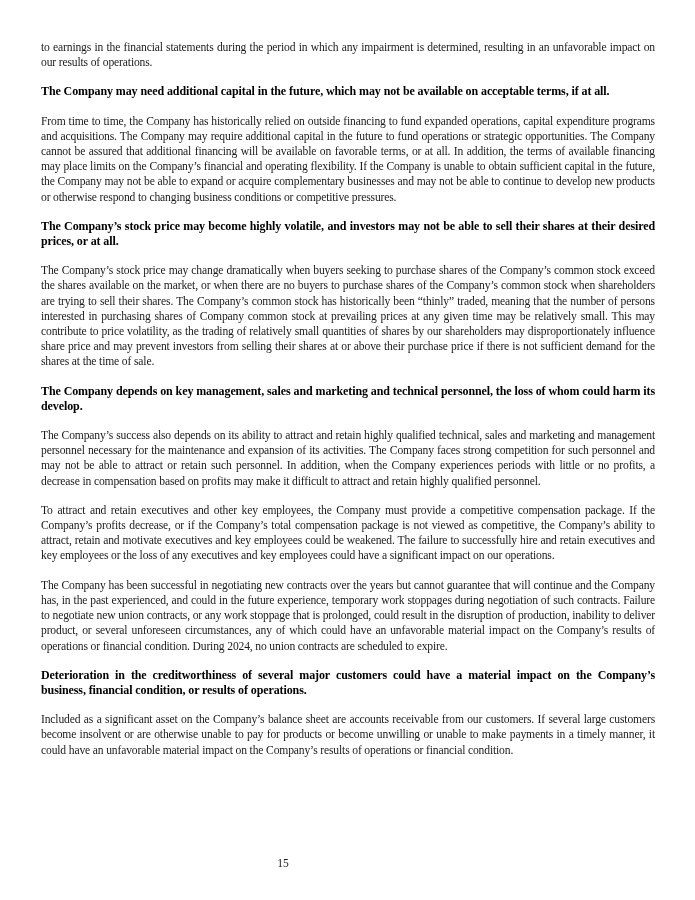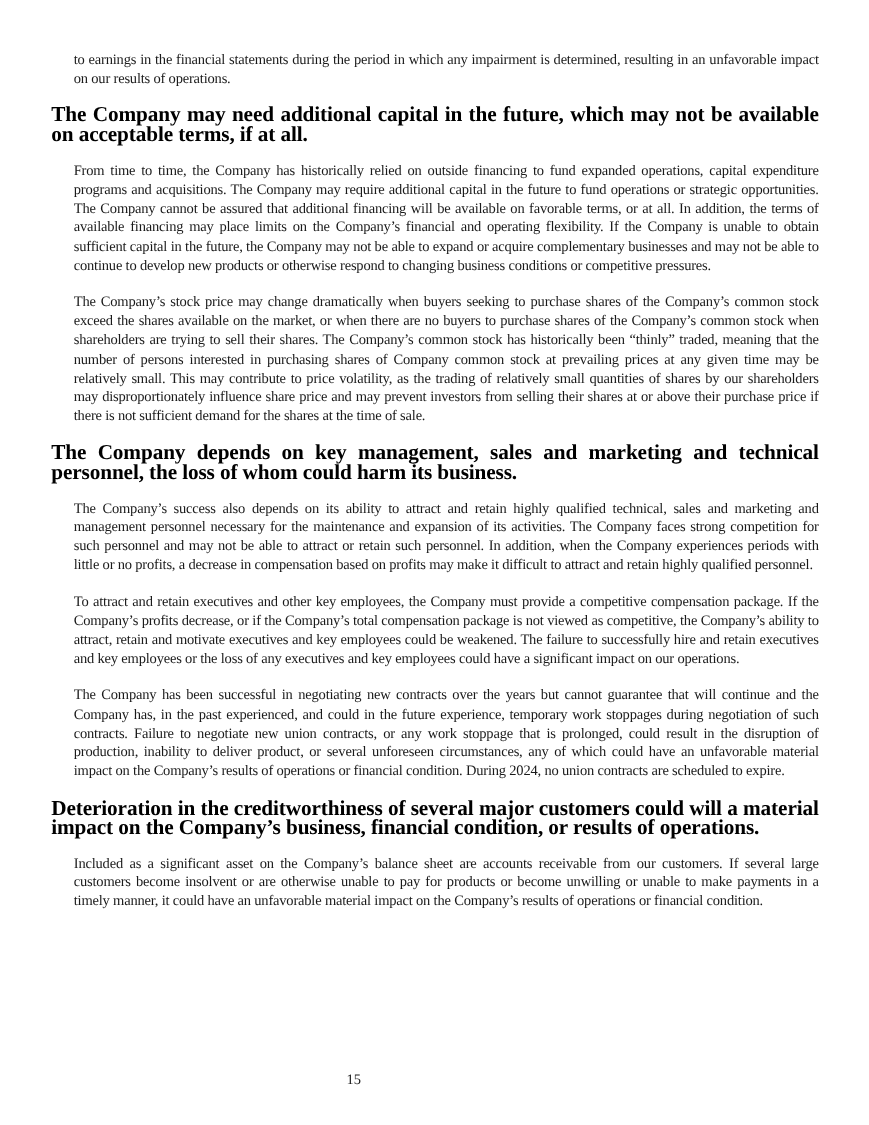--- a/index.html
+++ b/index.html
@@ -18,25 +18,25 @@
   .page {
     position: absolute;
     left: 41px;
     top: 40px;
     width: 614px;
   }
   .para {
     font-size: 11.6px;
     line-height: 15.2px;
     text-align: justify;
-    margin: 0 0 14px 18px;
+    margin: 0 0 14px 0;
     letter-spacing: -0.15px;
   }
   .heading {
-    font-size: 17px;
+    font-size: 12px;
     line-height: 15.2px;
     font-weight: bold;
     text-align: justify;
     margin: 0 0 14px 0;
     color: #000;
     letter-spacing: -0.1px;
   }
   .page-number {
     position: absolute;
     left: 0;
@@ -50,26 +50,27 @@
 </head>
 <body>
 
 <div class="page">
 
   <p class="para">to earnings in the financial statements during the period in which any impairment is determined, resulting in an unfavorable impact on our results of operations.</p>
 
   <p class="heading">The Company may need additional capital in the future, which may not be available on acceptable terms, if at all.</p>
   <p class="para">From time to time, the Company has historically relied on outside financing to fund expanded operations, capital expenditure programs and acquisitions. The Company may require additional capital in the future to fund operations or strategic opportunities. The Company cannot be assured that additional financing will be available on favorable terms, or at all. In addition, the terms of available financing may place limits on the Company’s financial and operating flexibility. If the Company is unable to obtain sufficient capital in the future, the Company may not be able to expand or acquire complementary businesses and may not be able to continue to develop new products or otherwise respond to changing business conditions or competitive pressures.</p>
 
+  <p class="heading">The Company’s stock price may become highly volatile, and investors may not be able to sell their shares at their desired prices, or at all.</p>
   <p class="para">The Company’s stock price may change dramatically when buyers seeking to purchase shares of the Company’s common stock exceed the shares available on the market, or when there are no buyers to purchase shares of the Company’s common stock when shareholders are trying to sell their shares. The Company’s common stock has historically been “thinly” traded, meaning that the number of persons interested in purchasing shares of Company common stock at prevailing prices at any given time may be relatively small. This may contribute to price volatility, as the trading of relatively small quantities of shares by our shareholders may disproportionately influence share price and may prevent investors from selling their shares at or above their purchase price if there is not sufficient demand for the shares at the time of sale.</p>
 
-  <p class="heading">The Company depends on key management, sales and marketing and technical personnel, the loss of whom could harm its business.</p>
+  <p class="heading">The Company depends on key management, sales and marketing and technical personnel, the loss of whom could harm its develop.</p>
   <p class="para">The Company’s success also depends on its ability to attract and retain highly qualified technical, sales and marketing and management personnel necessary for the maintenance and expansion of its activities. The Company faces strong competition for such personnel and may not be able to attract or retain such personnel. In addition, when the Company experiences periods with little or no profits, a decrease in compensation based on profits may make it difficult to attract and retain highly qualified personnel.</p>
   <p class="para">To attract and retain executives and other key employees, the Company must provide a competitive compensation package. If the Company’s profits decrease, or if the Company’s total compensation package is not viewed as competitive, the Company’s ability to attract, retain and motivate executives and key employees could be weakened. The failure to successfully hire and retain executives and key employees or the loss of any executives and key employees could have a significant impact on our operations.</p>
 
   <p class="para">The Company has been successful in negotiating new contracts over the years but cannot guarantee that will continue and the Company has, in the past experienced, and could in the future experience, temporary work stoppages during negotiation of such contracts. Failure to negotiate new union contracts, or any work stoppage that is prolonged, could result in the disruption of production, inability to deliver product, or several unforeseen circumstances, any of which could have an unfavorable material impact on the Company’s results of operations or financial condition. During 2024, no union contracts are scheduled to expire.</p>
 
-  <p class="heading">Deterioration in the creditworthiness of several major customers could will a material impact on the Company’s business, financial condition, or results of operations.</p>
+  <p class="heading">Deterioration in the creditworthiness of several major customers could have a material impact on the Company’s business, financial condition, or results of operations.</p>
   <p class="para">Included as a significant asset on the Company’s balance sheet are accounts receivable from our customers. If several large customers become insolvent or are otherwise unable to pay for products or become unwilling or unable to make payments in a timely manner, it could have an unfavorable material impact on the Company’s results of operations or financial condition.</p>
 
 </div>
 
 <div class="page-number">15</div>
 
 </body></html>

